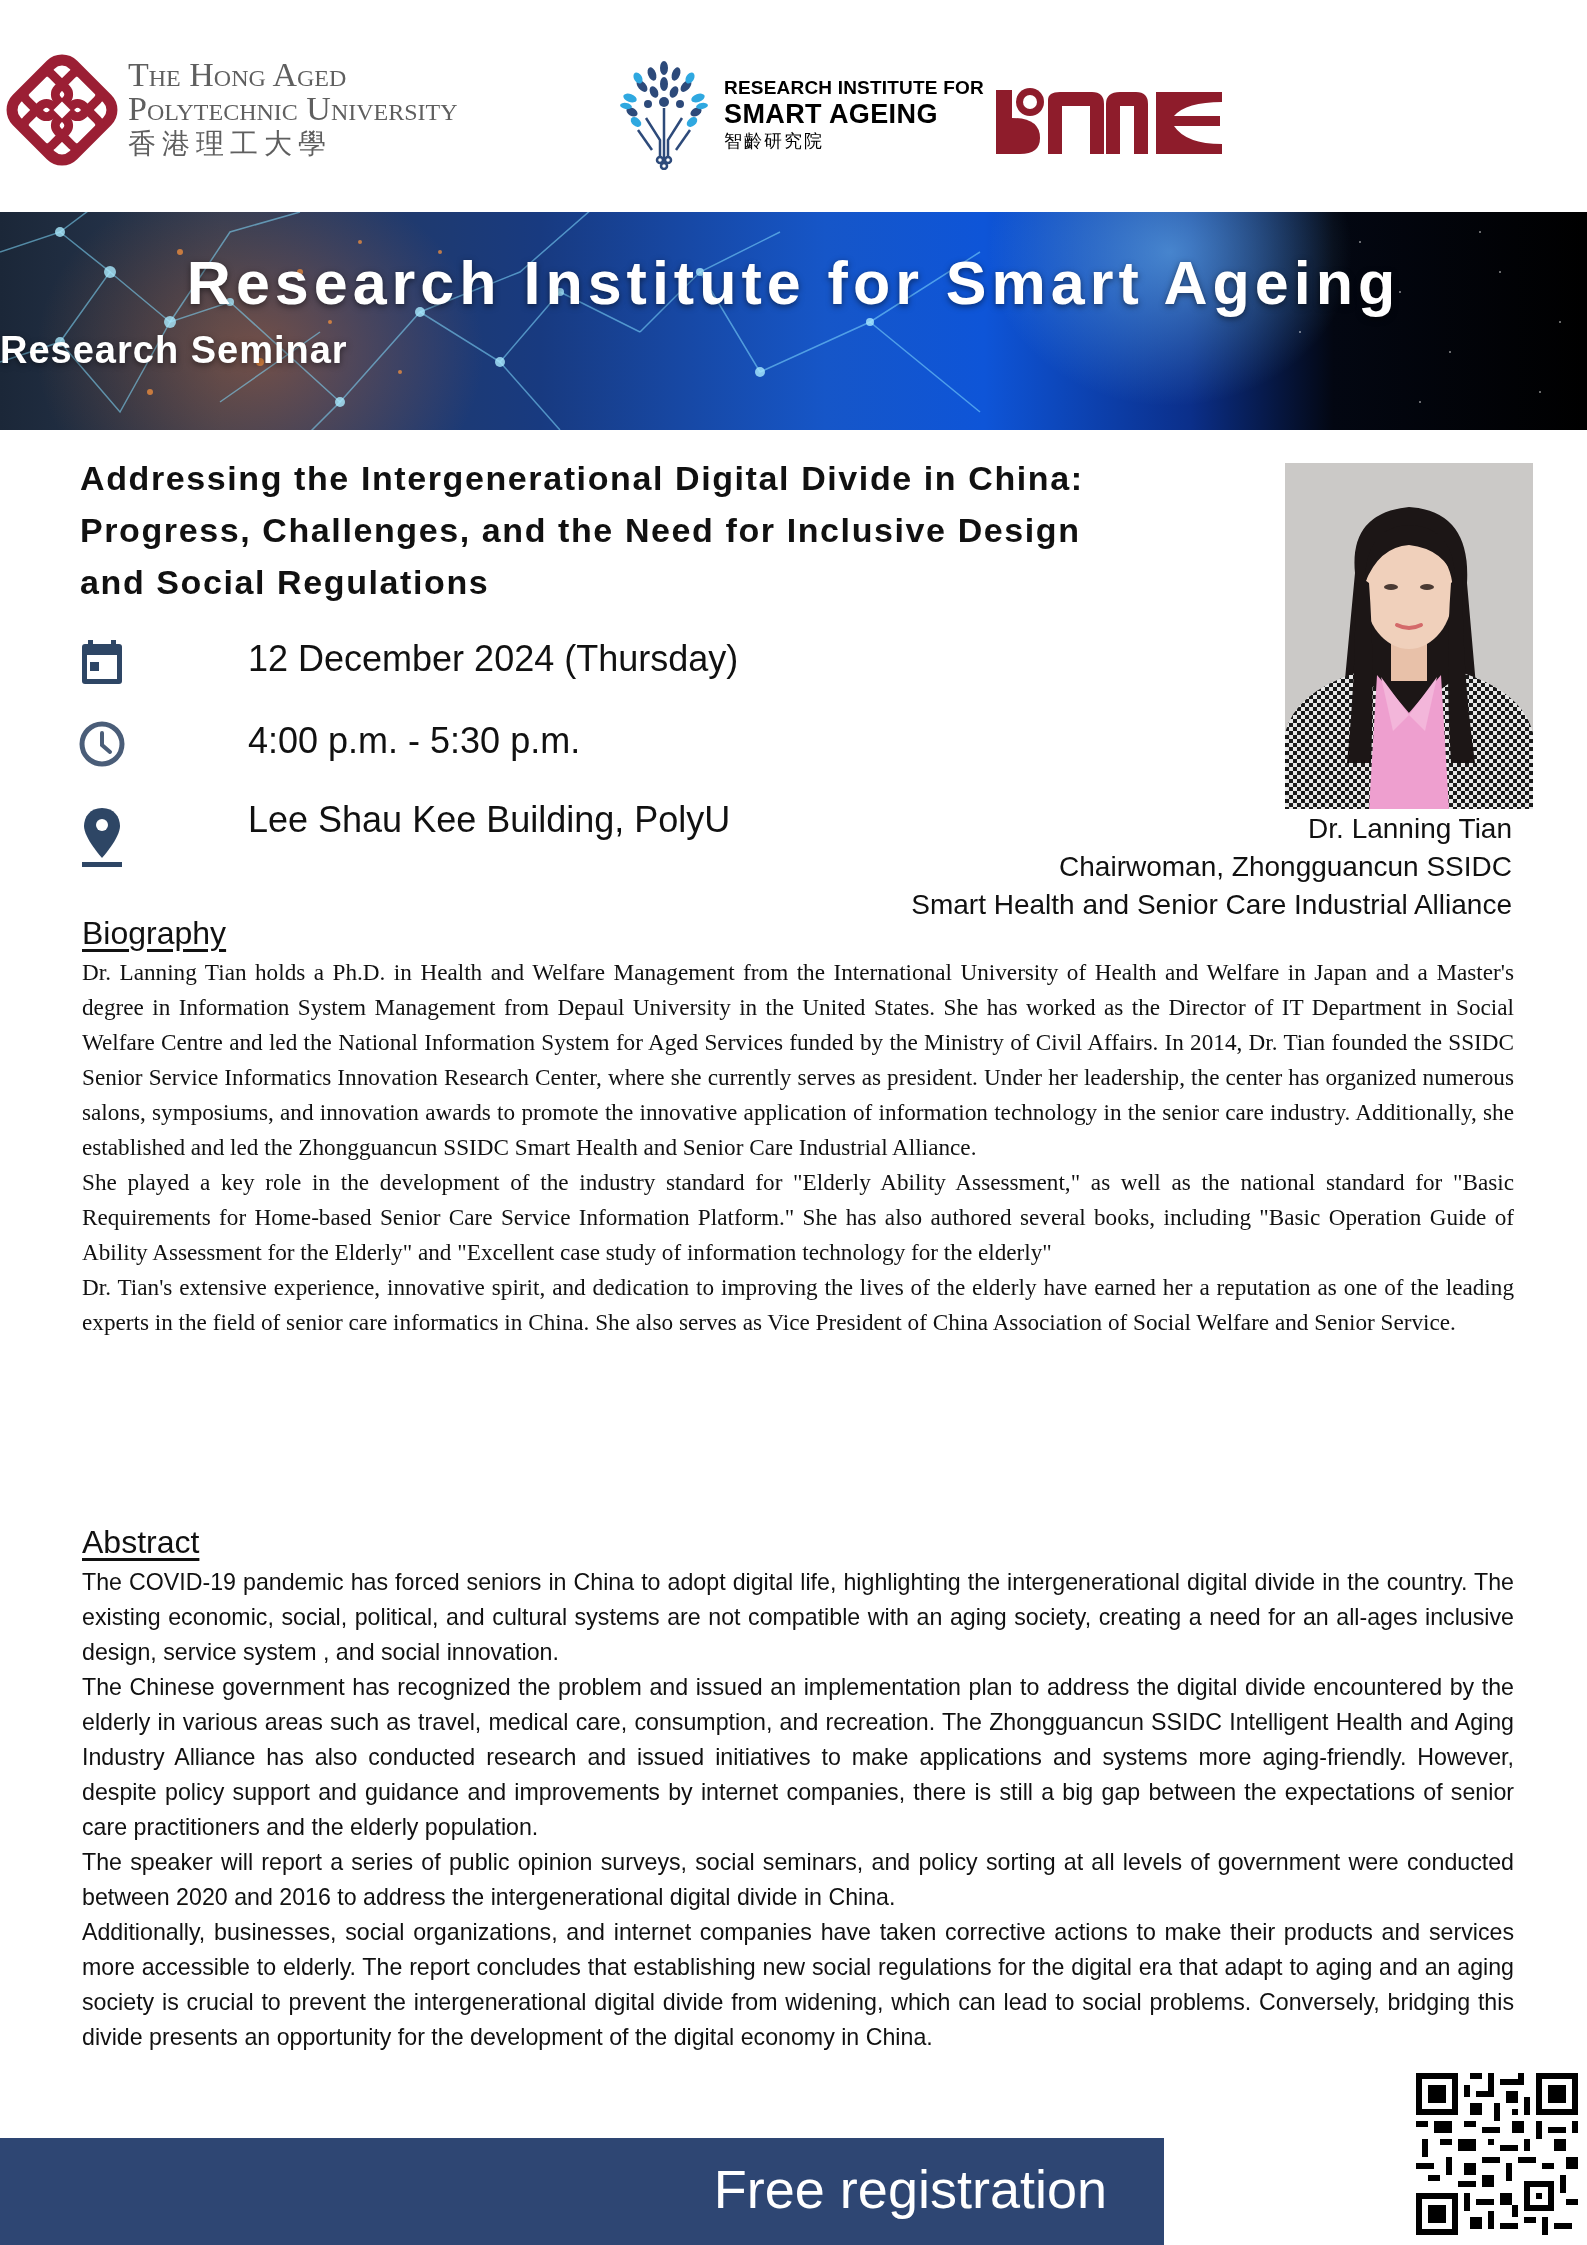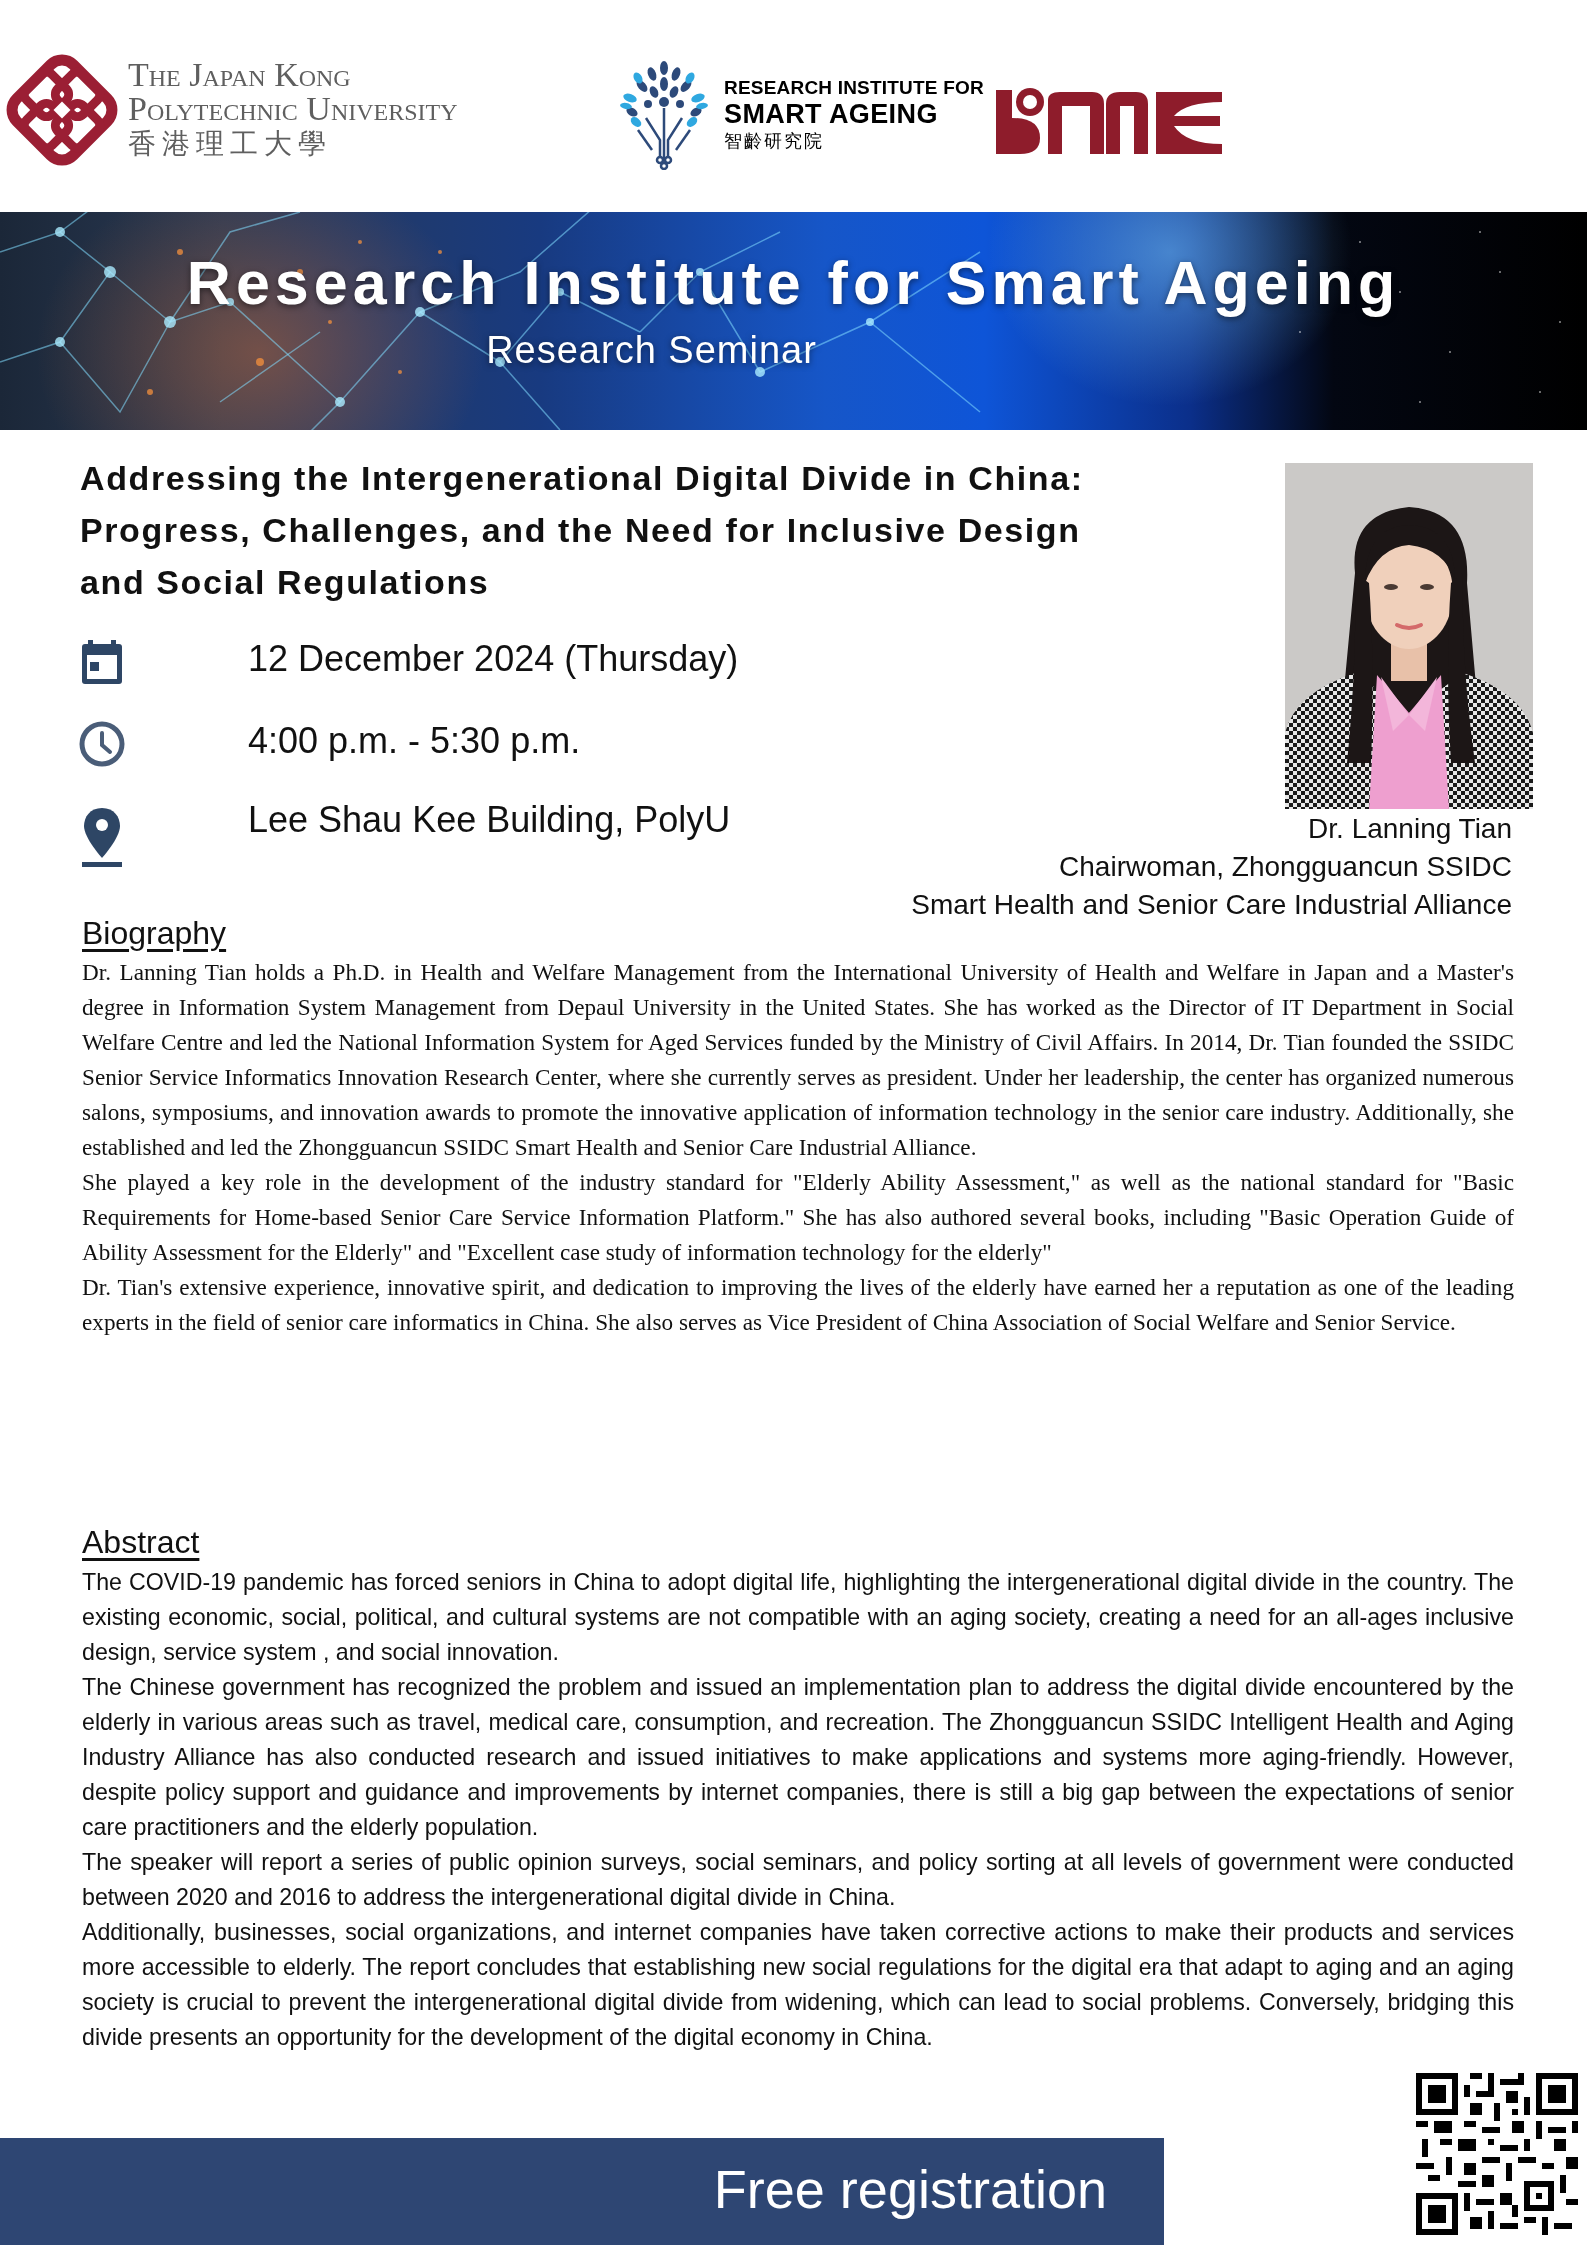--- a/index.html
+++ b/index.html
@@ -31,22 +31,22 @@
   
   .banner { position: absolute; left: 0; top: 212px; width: 1587px; height: 218px; overflow: hidden;
     background:
       radial-gradient(ellipse 260px 220px at 1170px 40px, rgba(120,200,255,0.55), rgba(0,0,0,0) 70%),
       radial-gradient(ellipse 320px 260px at 260px 140px, rgba(255,120,40,0.35), rgba(0,0,0,0) 70%),
       linear-gradient(90deg, #1b2738 0%, #2a3a55 14%, #183a80 34%, #1656c8 52%, #0e55d8 62%, #0b2f8a 75%, #030712 84%, #000000 100%);
   }
   .banner svg.net { position: absolute; left: 0; top: 0; }
   .banner-title { position: absolute; left: 0; width: 1587px; top: 36px; text-align: center; color: #fff;
     font-size: 61px; font-weight: bold; letter-spacing: 5px; text-shadow: 0 2px 6px rgba(0,0,0,0.5); }
-  .banner-sub { position: absolute; left: 0; width: 1303px; top: 117px; text-align: center; color: #fff;
-    font-size: 38px; font-weight: normal; letter-spacing: 1px; text-shadow: 0 2px 6px rgba(0,0,0,0.5); }
+  .banner-sub { position: absolute; left: 0; width: 1303px; top: 117px; text-align: left; color: #fff;
+    font-size: 38px; font-weight: bold; letter-spacing: 1px; text-shadow: 0 2px 6px rgba(0,0,0,0.5); }
 
   
   .talk-title { position: absolute; left: 80px; top: 452px; width: 1060px; font-size: 34px; line-height: 52px;
     font-weight: bold; letter-spacing: 1.6px; color: #111; }
 
   
   .info-row { position: absolute; left: 72px; display: flex; align-items: flex-start; }
   .info-icon { width: 60px; height: 60px; display: flex; align-items: center; justify-content: center; }
   .info-text { margin-left: 116px; font-size: 36px; line-height: 54px; color: #111; }
   .row-date { top: 632px; }
@@ -83,21 +83,21 @@
       <g transform="translate(58 58) rotate(45)">
         <rect x="-40" y="-40" width="80" height="80" rx="16" fill="none" stroke="#9b1f34" stroke-width="11"></rect>
         <rect x="-18" y="-40" width="36" height="36" rx="8" fill="none" stroke="#9b1f34" stroke-width="9"></rect>
         <rect x="-18" y="4" width="36" height="36" rx="8" fill="none" stroke="#9b1f34" stroke-width="9"></rect>
         <rect x="-40" y="-18" width="36" height="36" rx="8" fill="none" stroke="#9b1f34" stroke-width="9"></rect>
         <rect x="4" y="-18" width="36" height="36" rx="8" fill="none" stroke="#9b1f34" stroke-width="9"></rect>
         <rect x="-6" y="-6" width="12" height="12" fill="#ffffff"></rect>
       </g>
     </svg>
     <div class="polyu-text">
-      <div class="l1">The Japan Kong</div>
+      <div class="l1">The Hong Aged</div>
       <div class="l2">Polytechnic University</div>
       <div class="l3">香港理工大學</div>
     </div>
   </div>
 
   <div class="risa">
     <svg class="risa-mark" viewBox="0 0 96 110">
       <g fill="#2d4a7a">
         <ellipse cx="48" cy="8" rx="4" ry="7"></ellipse>
         <ellipse cx="36" cy="14" rx="4" ry="7" transform="rotate(-20 36 14)"></ellipse>

